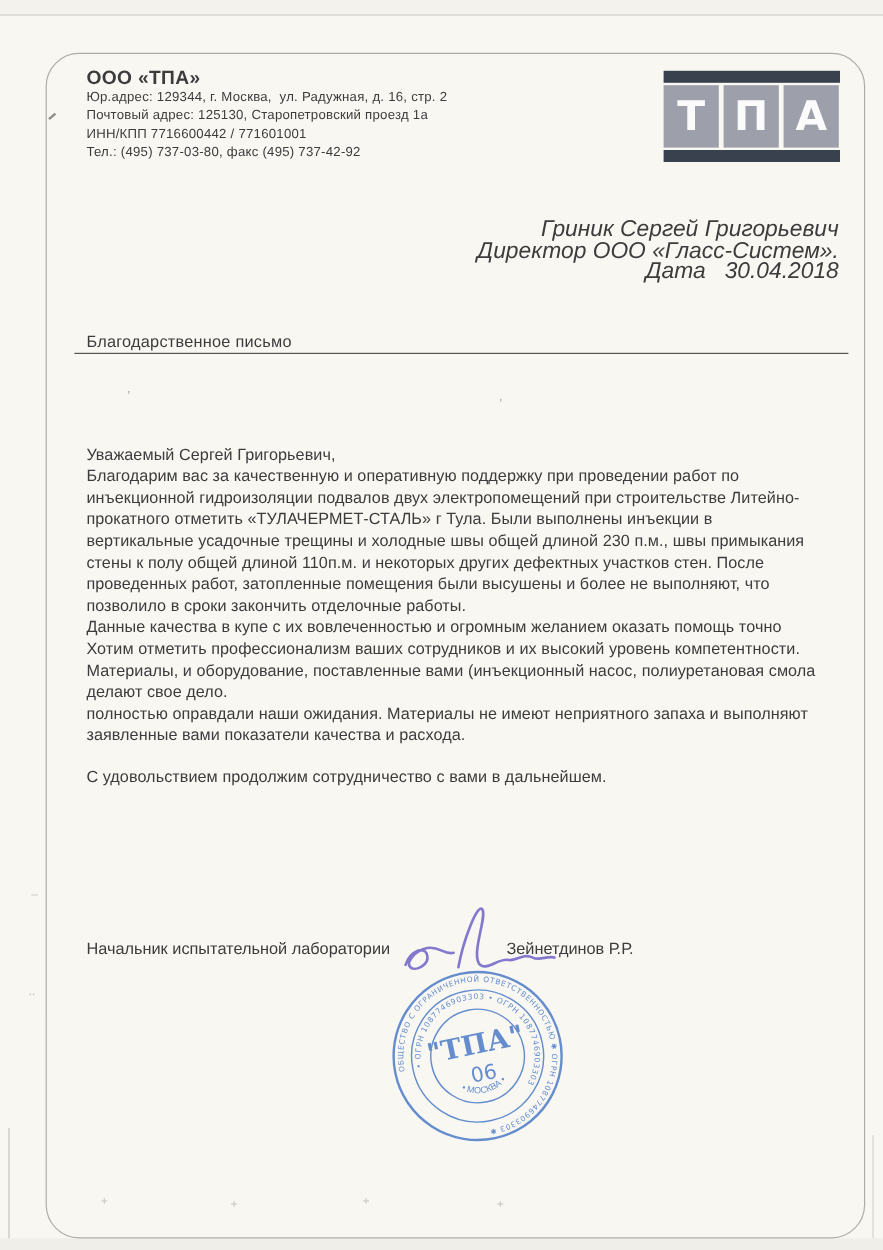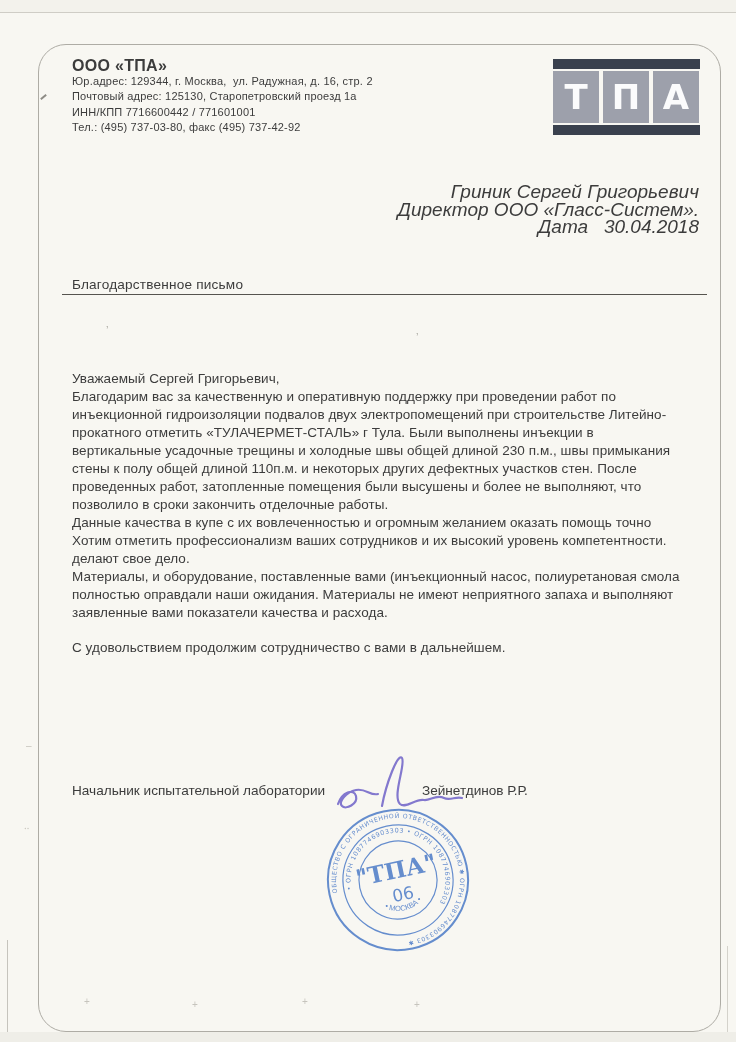--- a/index.html
+++ b/index.html
@@ -102,22 +102,22 @@
       <div class="body-line">Уважаемый Сергей Григорьевич,</div>
       <div class="body-line">Благодарим вас за качественную и оперативную поддержку при проведении работ по</div>
       <div class="body-line">инъекционной гидроизоляции подвалов двух электропомещений при строительстве Литейно-</div>
       <div class="body-line">прокатного отметить «ТУЛАЧЕРМЕТ-СТАЛЬ» г Тула. Были выполнены инъекции в</div>
       <div class="body-line">вертикальные усадочные трещины и холодные швы общей длиной 230 п.м., швы примыкания</div>
       <div class="body-line">стены к полу общей длиной 110п.м. и некоторых других дефектных участков стен. После</div>
       <div class="body-line">проведенных работ, затопленные помещения были высушены и более не выполняют, что</div>
       <div class="body-line">позволило в сроки закончить отделочные работы.</div>
       <div class="body-line">Данные качества в купе с их вовлеченностью и огромным желанием оказать помощь точно</div>
       <div class="body-line">Хотим отметить профессионализм ваших сотрудников и их высокий уровень компетентности.</div>
+      <div class="body-line">Материалы, и оборудование, поставленные вами (инъекционный насос, полиуретановая смола</div>
       <div class="body-line">делают свое дело.</div>
-      <div class="body-line">Материалы, и оборудование, поставленные вами (инъекционный насос, полиуретановая смола</div>
       <div class="body-line">полностью оправдали наши ожидания. Материалы не имеют неприятного запаха и выполняют</div>
       <div class="body-line">заявленные вами показатели качества и расхода.</div>
     </div>
     <div class="para-gap">
       <div class="body-line">С удовольствием продолжим сотрудничество с вами в дальнейшем.</div>
     </div>
   </div>
 
   <div class="sign-row">
     <div class="sign-position">Начальник испытательной лаборатории</div>

